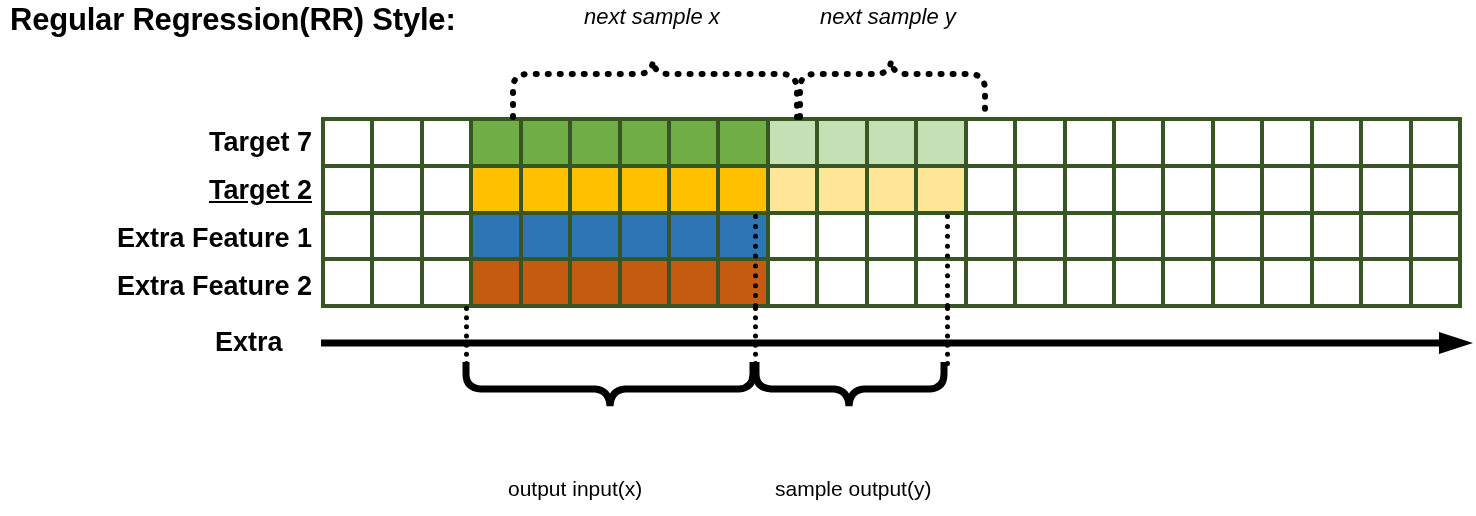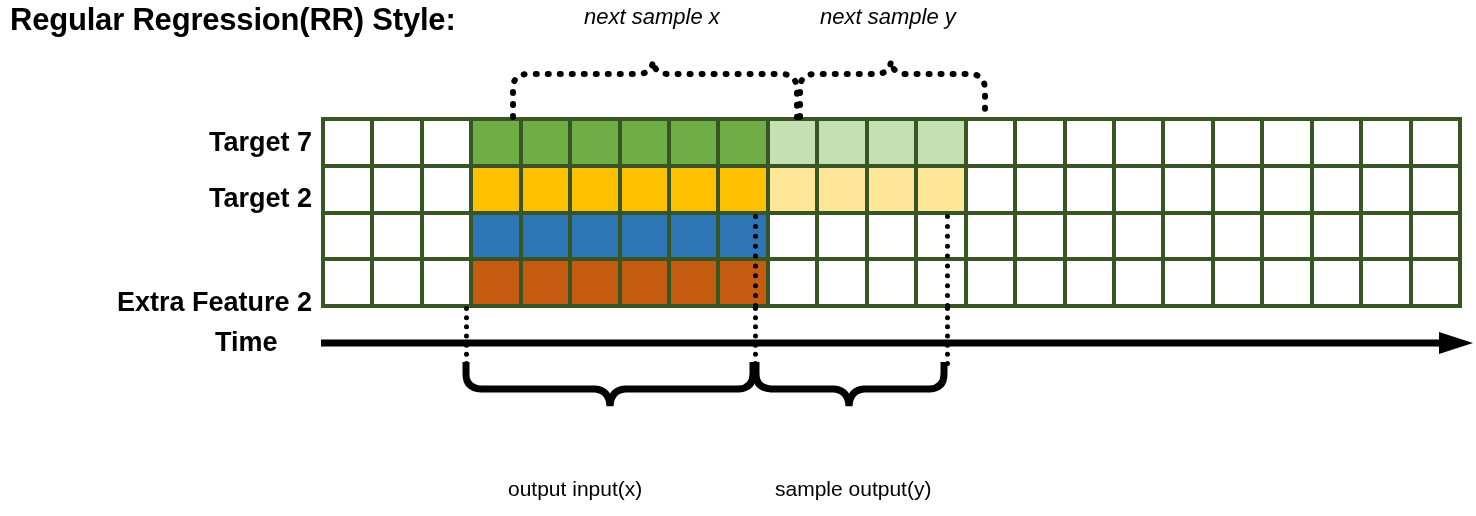--- a/index.html
+++ b/index.html
@@ -72,22 +72,23 @@
 </style>
 </head>
 <body>
 
 <div id="stage">
 
   <div id="title">Regular Regression(RR) Style:</div>
 
   <div id="labels">
     <div class="row-label" style="top:12px;">Target 7</div>
-    <div class="row-label" style="top:68px;">Target 2</div>
-    <div class="row-label" style="top:156px;margin-top:16px;">Extra Feature 2</div>
+    <div class="row-label" style="top:60px;text-decoration:underline;">Target 2</div>
+    <div class="row-label" style="top:108px;">Extra Feature 1</div>
+    <div class="row-label" style="top:156px;">Extra Feature 2</div>
   </div>
 
   <div id="grid" style="background: rgb(55, 86, 35); grid-template-columns: repeat(23, 1fr); grid-template-rows: repeat(4, 1fr);">
       <div class="cell" style="background: rgb(255, 255, 255);"></div>
       <div class="cell" style="background: rgb(255, 255, 255);"></div>
       <div class="cell" style="background: rgb(255, 255, 255);"></div>
       <div class="cell" style="background: rgb(112, 173, 71);"></div>
       <div class="cell" style="background: rgb(112, 173, 71);"></div>
       <div class="cell" style="background: rgb(112, 173, 71);"></div>
       <div class="cell" style="background: rgb(112, 173, 71);"></div>
@@ -190,21 +191,21 @@
     </g>
   </svg>
 
   <div class="vline" style="left:464px;top:306px;height:60px;"></div>
   <div class="vline" style="left:753px;top:306px;height:60px;"></div>
   <div class="vline" style="left:945px;top:306px;height:60px;"></div>
 
   <div class="vline" style="left:753px;top:214px;height:94px;"></div>
   <div class="vline" style="left:945px;top:214px;height:94px;"></div>
 
-  <div id="time-label">Time</div>
+  <div id="time-label">Extra</div>
   <svg id="time-axis" viewBox="0 0 1155 26">
     <line x1="0" y1="13" x2="1122" y2="13" stroke="#000000" stroke-width="7"></line>
     <polygon points="1118,2 1152,13 1118,24" fill="#000000"></polygon>
   </svg>
 
   <svg id="botbraces" viewBox="0 0 1476 62">
     <g fill="none" stroke="#000000" stroke-width="7" stroke-linecap="butt">
       <path d="M466,6 L466,18 Q466,32 481,33 L595,33 Q609,34 610,50 Q611,34 625,33 L739,33 Q753,32 753,18 L753,6"></path>
       <path d="M756,6 L756,18 Q756,32 771,33 L834,33 Q848,34 849,50 Q850,34 864,33 L930,33 Q944,32 944,18 L944,6"></path>
     </g>

